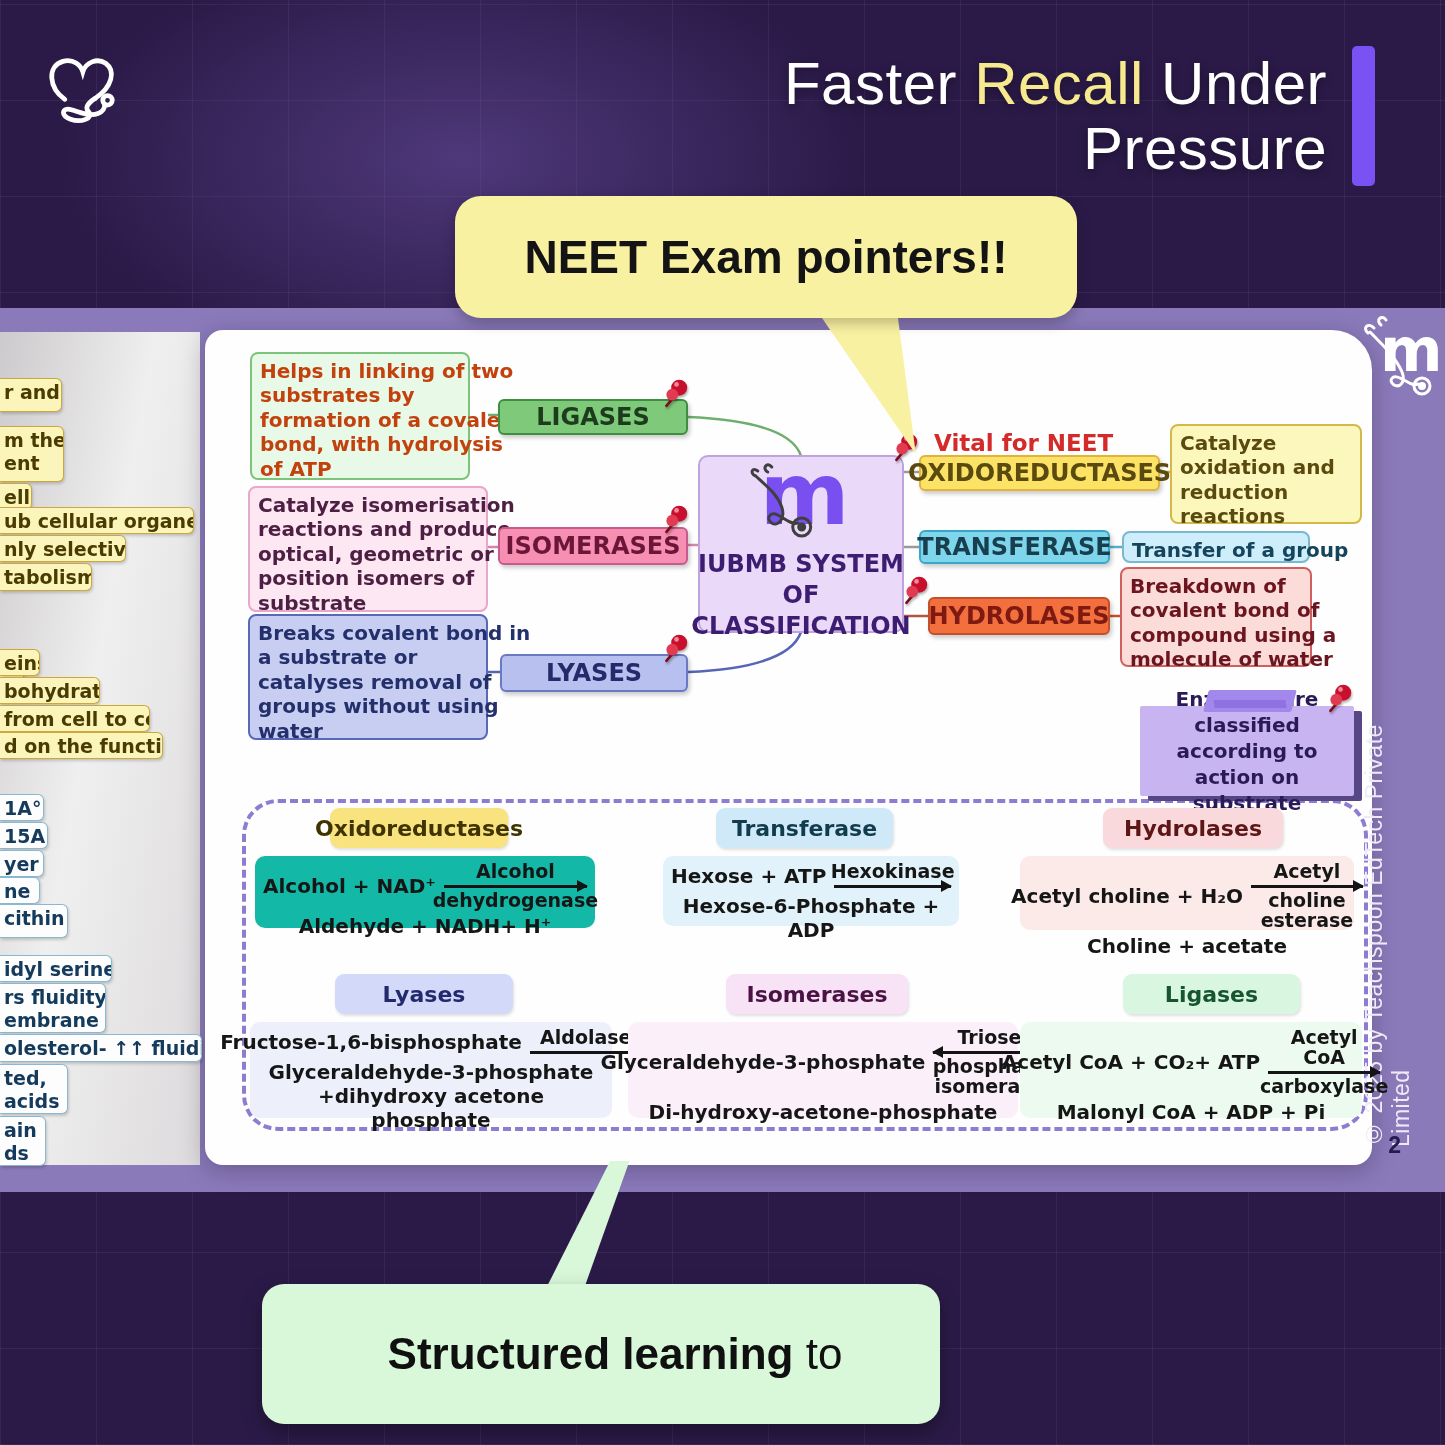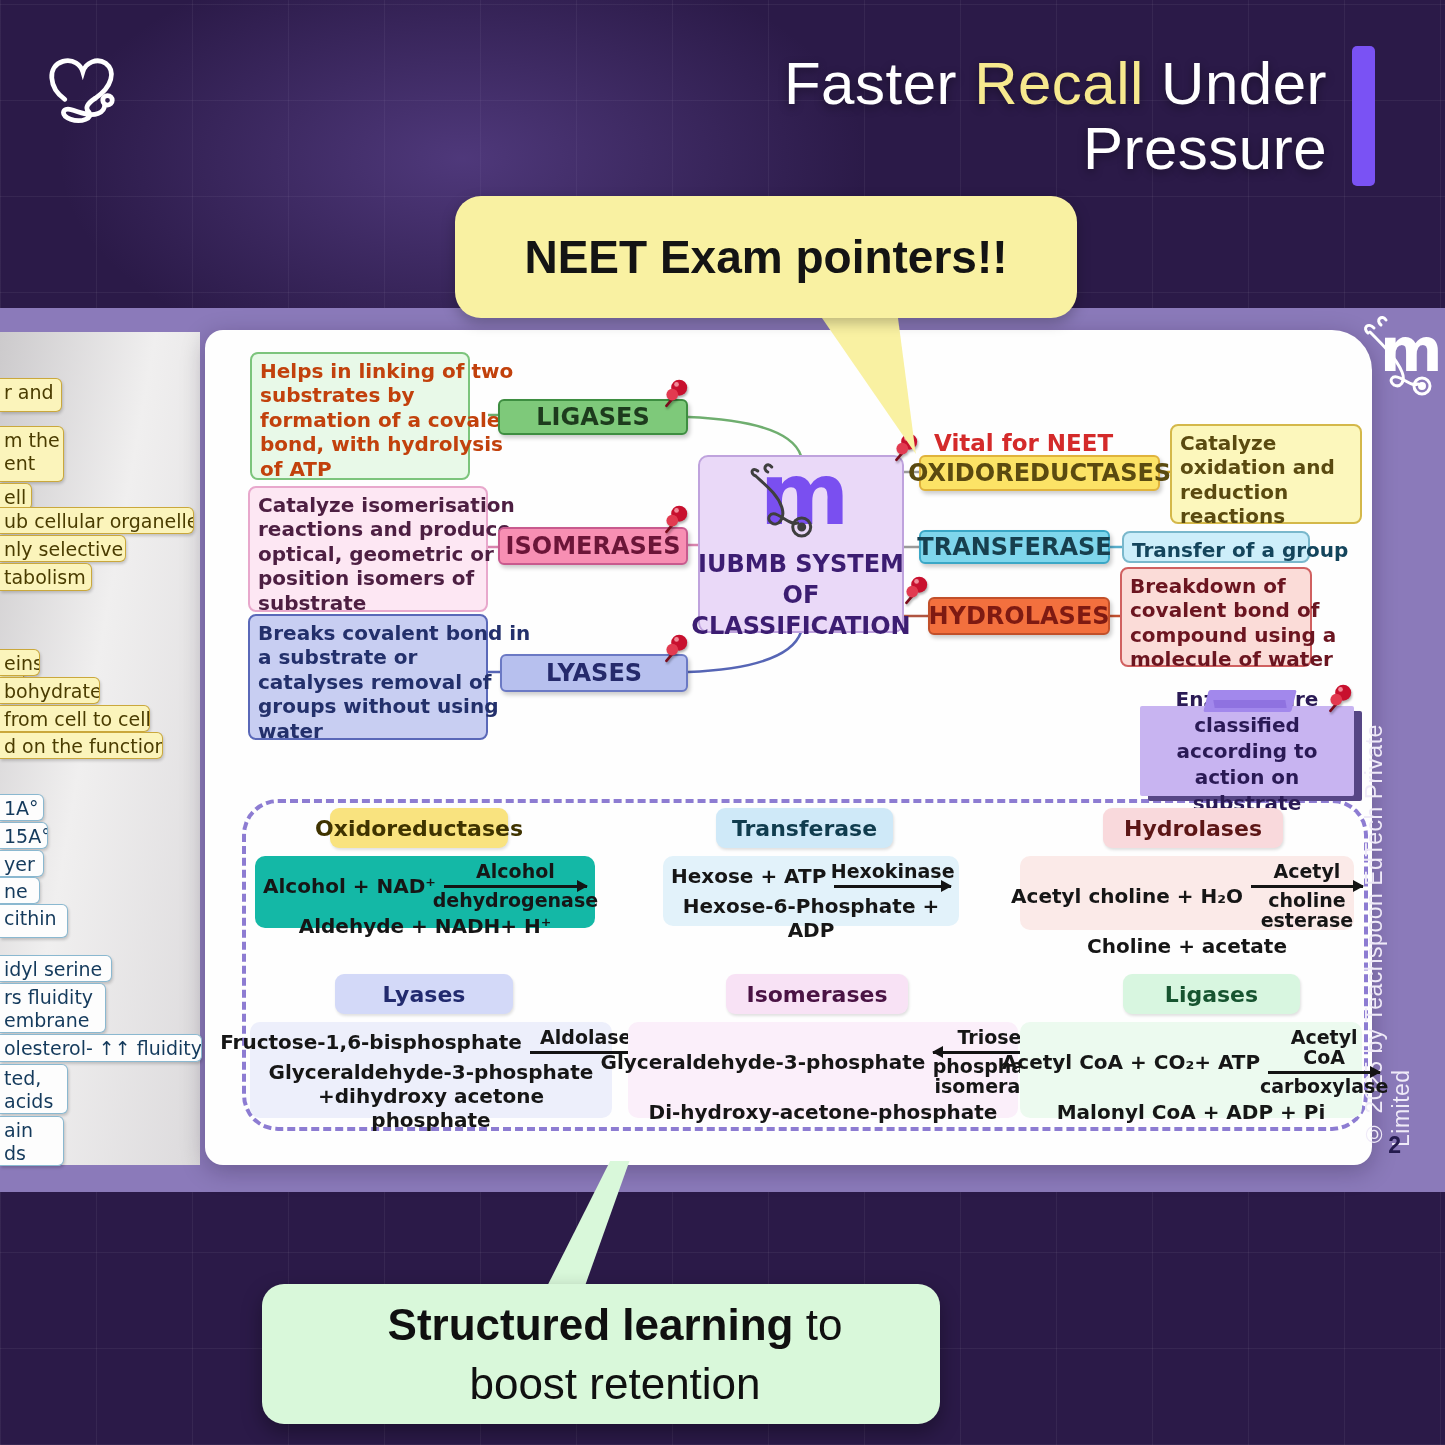--- a/index.html
+++ b/index.html
@@ -28,21 +28,21 @@
     clip-path:polygon(16% 0, 80% 0, 95% 100%);z-index:29;}
 
   
   .band{left:0;top:308px;width:1445px;height:884px;background:#8b7aba;z-index:1;}
   .left-page{left:0;top:332px;width:200px;height:833px;z-index:2;
     background:linear-gradient(100deg,#cccacc 0%,#f0efef 45%,#dcdadc 100%);}
   .card{left:205px;top:330px;width:1167px;height:835px;background:#fefefe;z-index:2;
     border-radius:18px 40px 18px 18px;box-shadow:0 6px 24px rgba(20,10,40,.28);}
 
   
-  .lpl{left:0;padding:2px 6px 2px 4px;font-weight:normal;font-size:19px;line-height:1.2;
+  .lpl{left:0;padding:2px 6px 2px 4px;font-weight:bold;font-size:19px;line-height:1.2;
     white-space:pre;border-radius:0 6px 6px 0;z-index:3;overflow:hidden;
     box-shadow:1px 2px 3px rgba(0,0,0,.18);}
   .lpl.y{background:#fbf4bb;border:1.5px solid #caa83c;border-left:none;color:#4a3c00;}
   .lpl.b{background:#fdfdfd;border:1.5px solid #8ab8d0;border-left:none;color:#143a5c;}
 
   
   .mbox{border-radius:8px;font-weight:bold;z-index:4;}
   .desc{padding:5px 8px;font-size:20px;line-height:1.22;white-space:pre;border-width:2px;border-style:solid;}
   .node{display:flex;align-items:center;justify-content:center;font-size:24px;
     border-width:2px;border-style:solid;border-radius:6px;box-shadow:2px 3px 4px rgba(0,0,0,.2);}
@@ -148,21 +148,21 @@
 <div class="abs lpl b" style="top:822px;width:48px;height:27px">15A°</div>
 <div class="abs lpl b" style="top:850px;width:44px;height:27px">yer</div>
 <div class="abs lpl b" style="top:877px;width:40px;height:27px">ne</div>
 <div class="abs lpl b" style="top:904px;width:68px;height:34px">cithin</div>
 <div class="abs lpl b" style="top:955px;width:112px;height:27px">idyl serine</div>
 <div class="abs lpl b" style="top:983px;width:106px;height:50px">rs fluidity
 embrane</div>
 <div class="abs lpl b" style="top:1034px;width:202px;height:28px">olesterol- ↑↑ fluidity</div>
 <div class="abs lpl b" style="top:1064px;width:68px;height:50px">ted,
 acids</div>
-<div class="abs lpl b" style="top:1116px;width:64px;height:50px">ain
+<div class="abs lpl b" style="top:1116px;width:46px;height:50px">ain
 ds</div>
 
 <svg class="abs connectors" width="1445" height="1445">
   <g fill="none" stroke-width="2.5">
     <path d="M488 415 H498" stroke="#6fae6f"></path>
     <path d="M486 547 H498" stroke="#d884ae"></path>
     <path d="M486 672 H500" stroke="#5665b5"></path>
     <path d="M688 417 C758 420 794 434 801 456" stroke="#6fae6f"></path>
     <path d="M688 545 H698" stroke="#d884ae"></path>
     <path d="M688 672 C758 669 793 655 801 632" stroke="#5665b5"></path>
@@ -351,19 +351,18 @@
   </div>
   <div class="rhs">Malonyl CoA + ADP + Pi</div>
 </div>
 
 <div class="abs copyright">© 2025 by Teachspoon EdTech Private Limited</div>
 <div class="abs pagenum">2</div>
 
 <div class="abs bubble-g-tail"></div>
 <div class="abs bubble-g">
   <div><b>Structured learning</b><span> to</span></div>
-  <div>boost retention</div>
 </div>
 
 <div class="abs bubble-y-tail"></div>
 <div class="abs bubble-y">
     <span>NEET Exam pointers!!</span>
   </div>
 
 </body></html>

